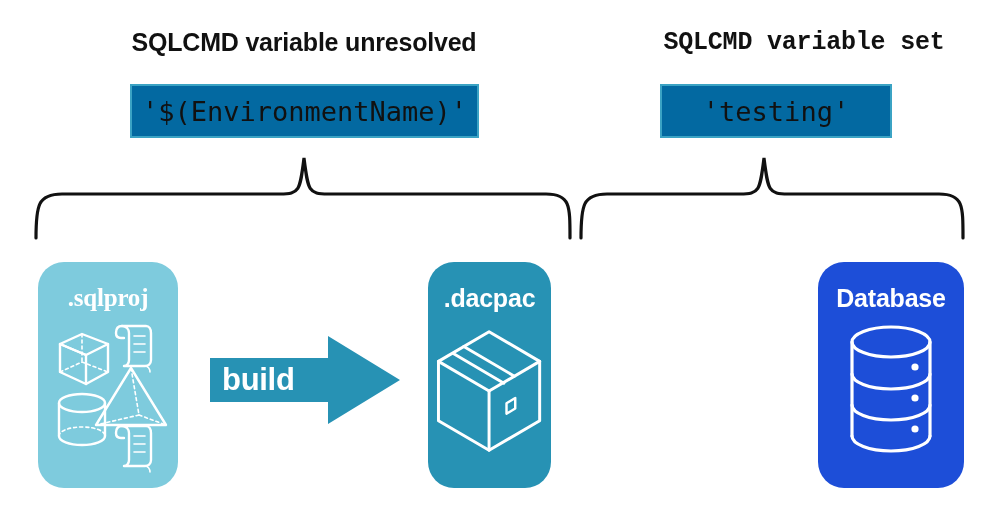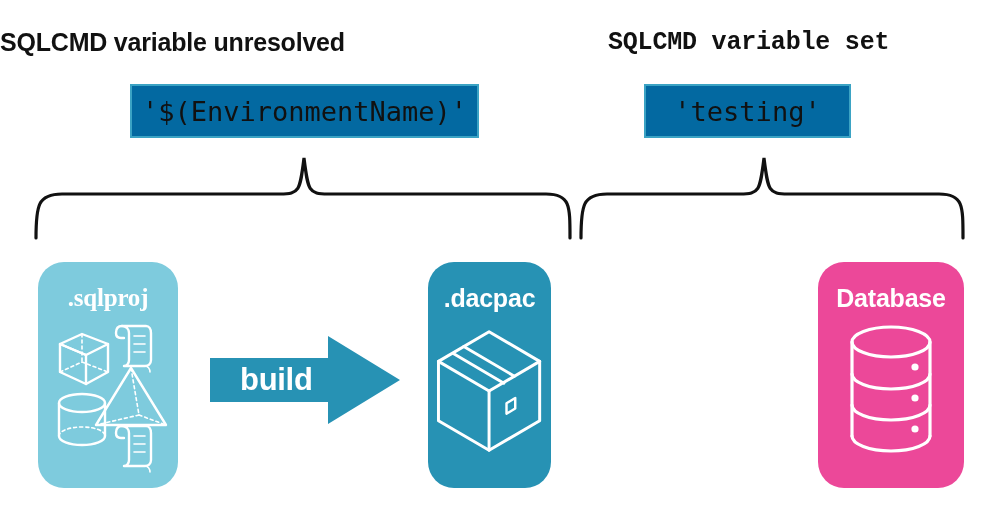--- a/index.html
+++ b/index.html
@@ -17,41 +17,41 @@
   }
 
   
   .heading {
     position: absolute;
     font-weight: bold;
     font-size: 25px;
     color: #111111;
     letter-spacing: -0.2px;
     white-space: nowrap;
-    text-align: left;
+    text-align: center;
   }
   #heading-left  { left: 0px;   top: 28px; width: 608px; }
   #heading-right { left: 608px; top: 28px; width: 392px; font-family: Liberation Mono, monospace; }
 
   
   .code-box {
     position: absolute;
     box-sizing: border-box;
     border: 2px solid #3ba3c4;
     background: #0369a1;
     display: flex;
     align-items: center;
     justify-content: center;
     font-family: "DejaVu Sans Mono", monospace;
     font-size: 27px;
     color: #111111;
     white-space: nowrap;
   }
   #code-box-left  { left: 130px; top: 84px; width: 349px; height: 54px; }
-  #code-box-right { left: 644px; top: 84px; width: 207px; height: 54px; }
+  #code-box-right { left: 660px; top: 84px; width: 232px; height: 54px; }
 
   
   #brace-layer {
     position: absolute;
     left: 0; top: 0;
     width: 1000px; height: 522px;
     pointer-events: none;
   }
 
   
@@ -75,40 +75,40 @@
   .card-art {
     position: absolute;
     left: 0;
     top: 46px;
     width: 100%;
     height: calc(100% - 46px);
   }
 
   #card-sqlproj  { left: 38px;  top: 262px; width: 140px; height: 226px; background: #7ecbdd; font-family: Liberation Serif, serif; }
   #card-dacpac   { left: 428px; top: 262px; width: 123px; height: 226px; background: #2792b4; }
-  #card-database { left: 818px; top: 262px; width: 146px; height: 226px; background: #ec4899; }
+  #card-database { left: 818px; top: 262px; width: 146px; height: 226px; background: #1d4ed8; }
 
   
   .arrow {
     position: absolute;
   }
   .arrow-label {
     position: absolute;
     left: 0;
     top: 0;
     width: 100%;
     height: 100%;
     display: flex;
     align-items: center;
     font-weight: bold;
     font-size: 31px;
     color: #ffffff;
     letter-spacing: -0.3px;
     white-space: nowrap;
-    padding-left: 30px;
+    padding-left: 12px;
     box-sizing: border-box;
   }
   #arrow-build  { left: 210px; top: 336px; width: 190px; height: 88px; }
   #arrow-deploy { left: 600px; top: 336px; width: 190px; height: 88px; }
 </style>
 </head>
 <body>
 
 <div id="canvas">
 

